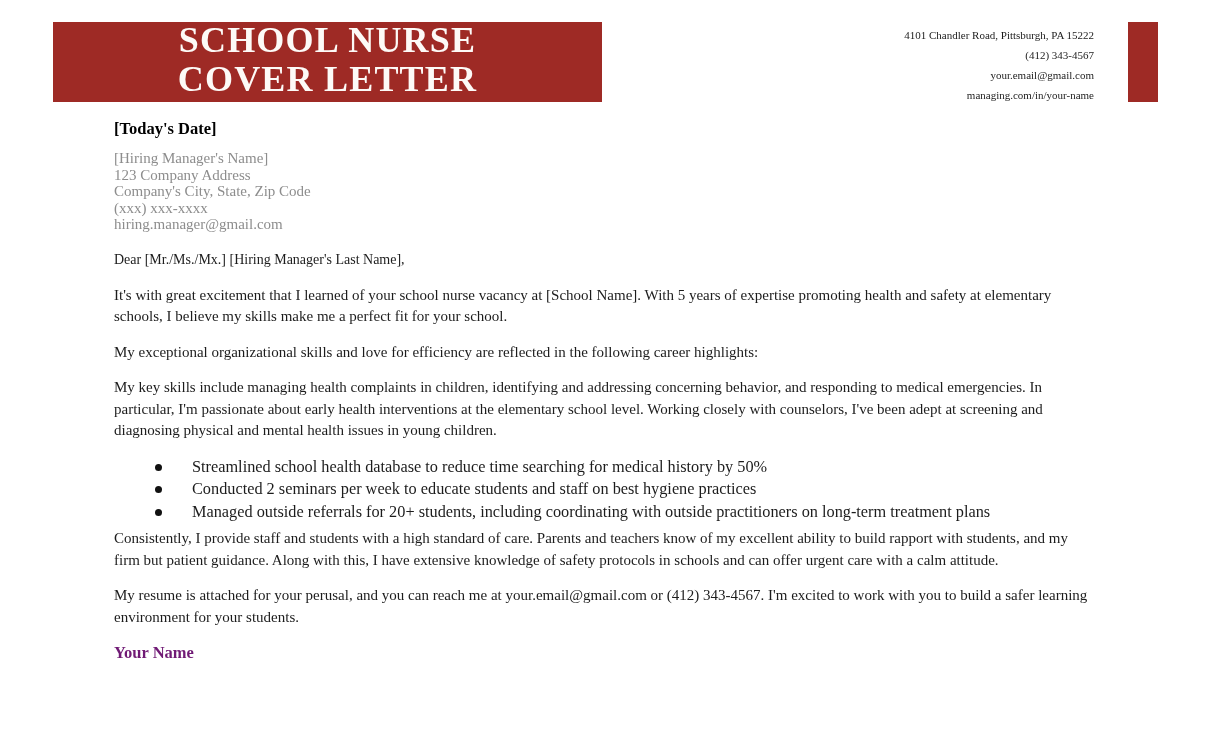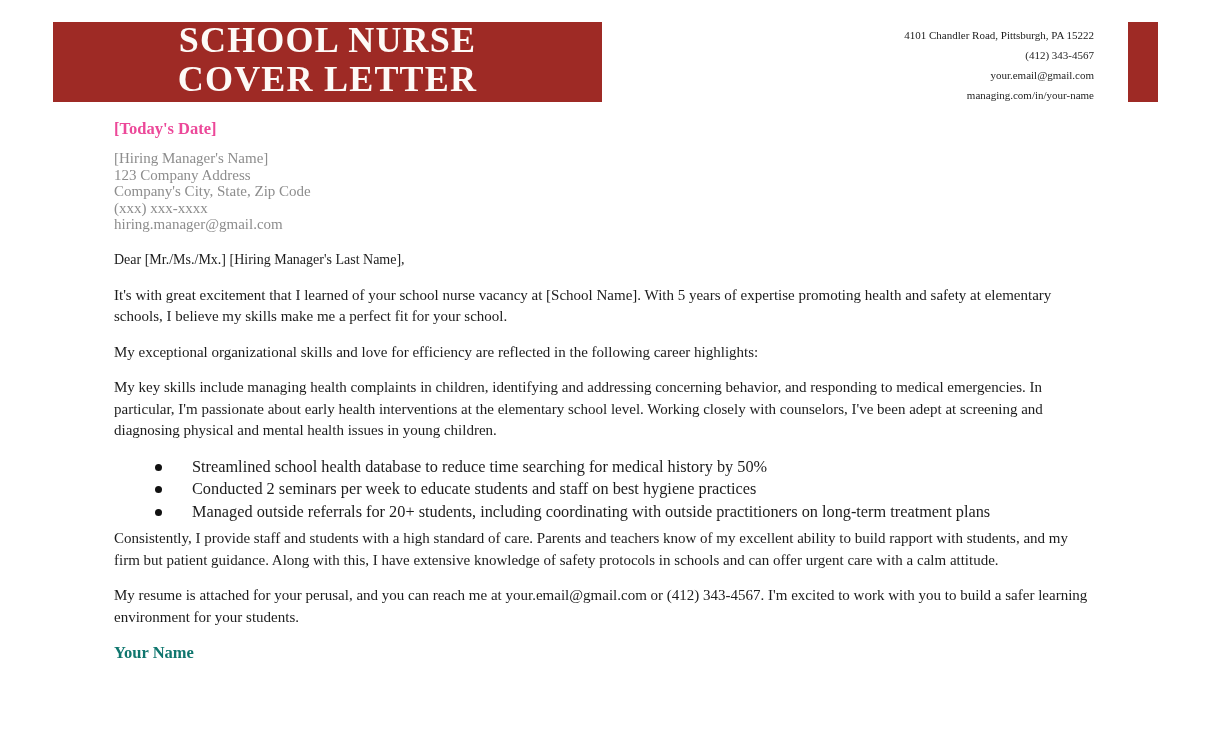--- a/index.html
+++ b/index.html
@@ -84,21 +84,21 @@
     position: absolute;
     left: 114px;
     top: 118px;
     width: 980px;
   }
 
   .date-line {
     font-size: 16.5px;
     line-height: 22px;
     font-weight: bold;
-    color: #ec4899;
+    color: #000000;
     margin-bottom: 10px;
   }
 
   .recipient {
     color: #8d8d8d;
     font-size: 15px;
     line-height: 16.5px;
     margin-bottom: 16px;
   }
   .recipient div {
@@ -145,21 +145,21 @@
   .closing {
     font-size: 16.3px;
     line-height: 21.5px;
     margin: 0 0 16px 0;
   }
 
   .signature {
     font-size: 16.5px;
     line-height: 22px;
     font-weight: bold;
-    color: #0f766e;
+    color: #701a75;
   }
 </style>
 </head>
 <body>
 
 <div class="page">
 
   <div class="header">
 
     <div class="title-banner">

